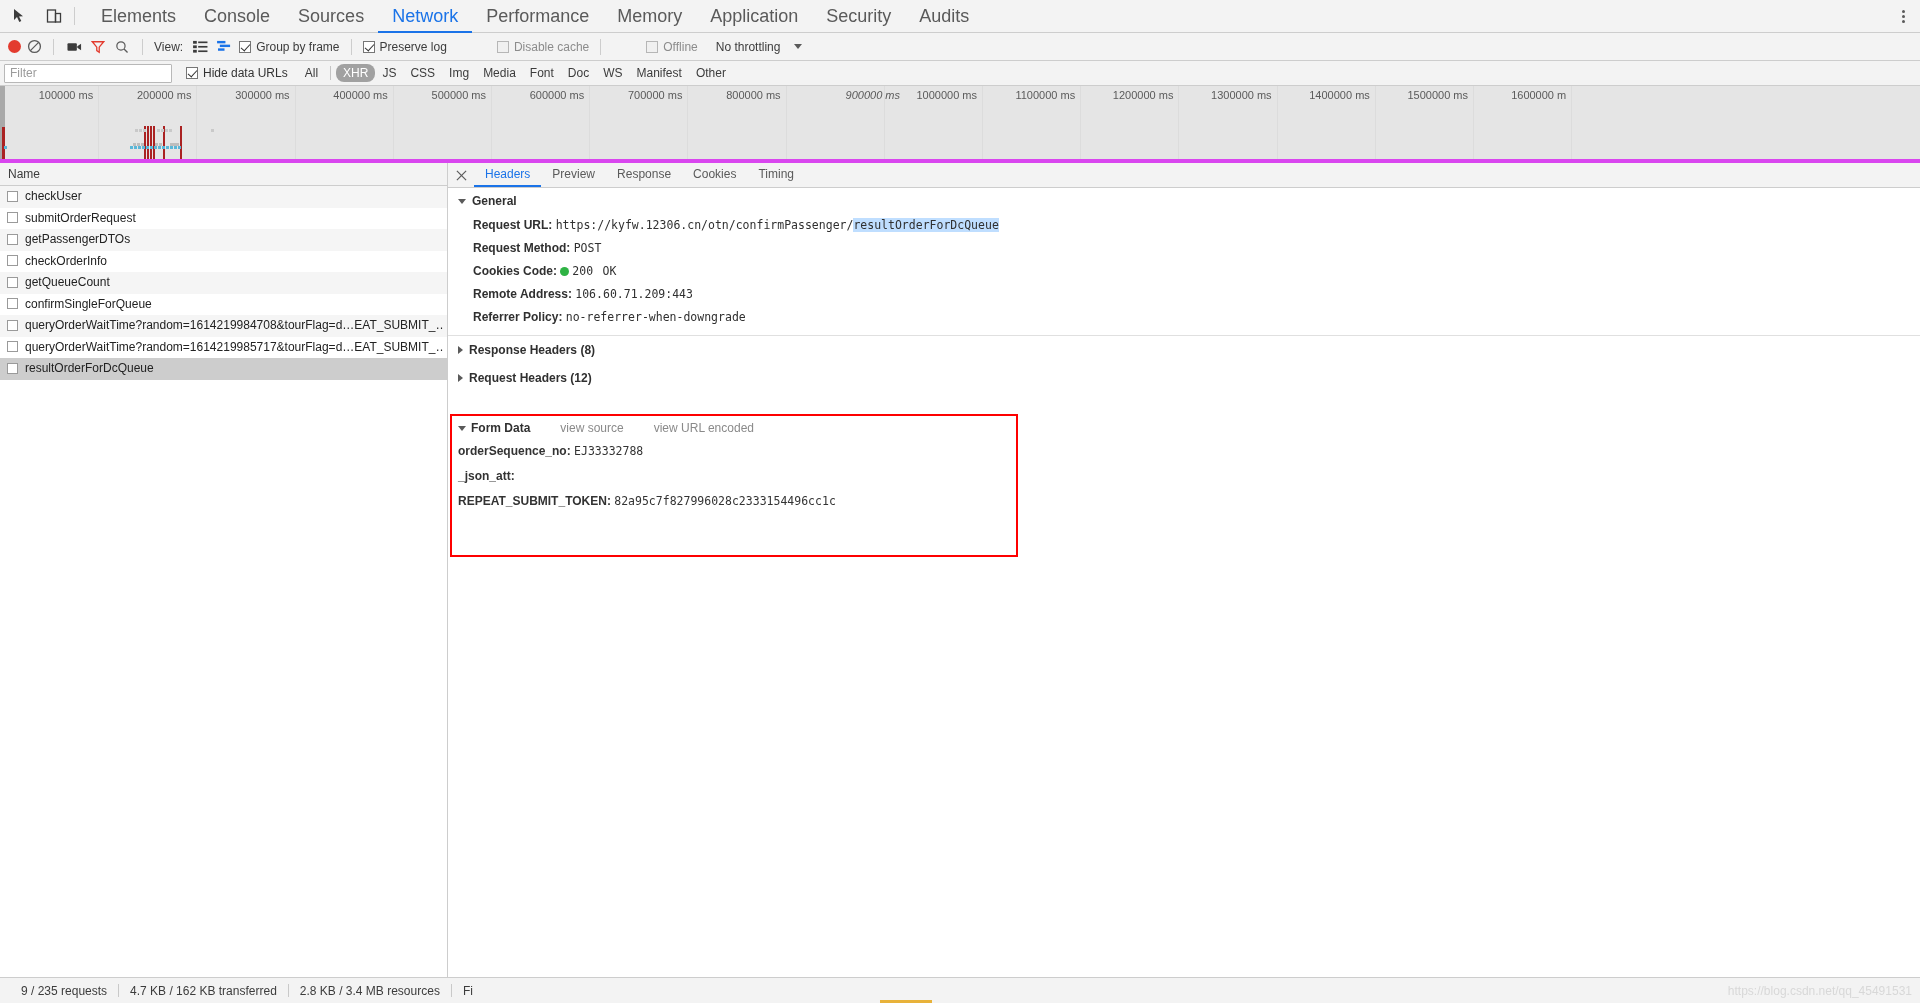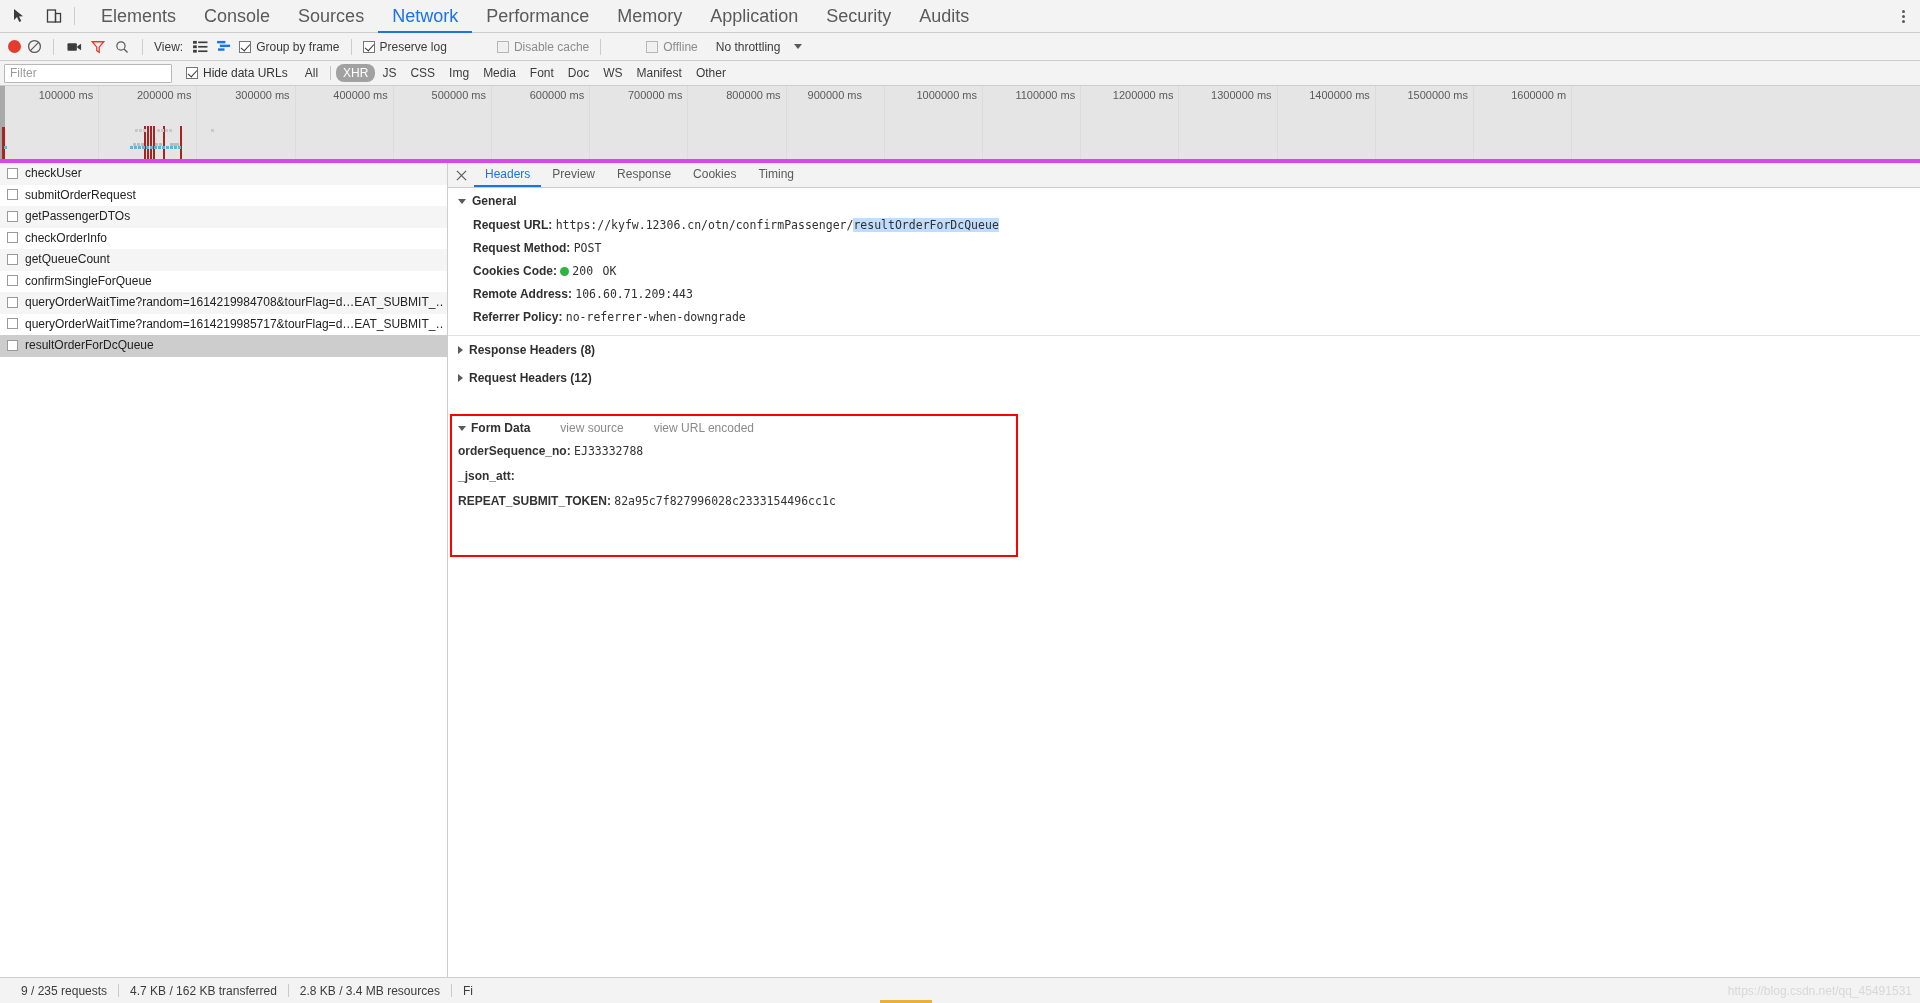--- a/index.html
+++ b/index.html
@@ -346,21 +346,21 @@
         <div class="ov-tick-label" style="left: 392.8px;">400000 ms</div>
         <div class="ov-divider" style="left: 491px;"></div>
         <div class="ov-tick-label" style="left: 491px;">500000 ms</div>
         <div class="ov-divider" style="left: 589.2px;"></div>
         <div class="ov-tick-label" style="left: 589.2px;">600000 ms</div>
         <div class="ov-divider" style="left: 687.4px;"></div>
         <div class="ov-tick-label" style="left: 687.4px;">700000 ms</div>
         <div class="ov-divider" style="left: 785.6px;"></div>
         <div class="ov-tick-label" style="left: 785.6px;">800000 ms</div>
         <div class="ov-divider" style="left: 883.8px;"></div>
-        <div class="ov-tick-label" style="left: 867px;">900000 ms</div>
+        <div class="ov-tick-label" style="left: 905px; font-style: italic;">900000 ms</div>
         <div class="ov-divider" style="left: 982px;"></div>
         <div class="ov-tick-label" style="left: 982px;">1000000 ms</div>
         <div class="ov-divider" style="left: 1080.2px;"></div>
         <div class="ov-tick-label" style="left: 1080.2px;">1100000 ms</div>
         <div class="ov-divider" style="left: 1178.4px;"></div>
         <div class="ov-tick-label" style="left: 1178.4px;">1200000 ms</div>
         <div class="ov-divider" style="left: 1276.6px;"></div>
         <div class="ov-tick-label" style="left: 1276.6px;">1300000 ms</div>
         <div class="ov-divider" style="left: 1374.8px;"></div>
         <div class="ov-tick-label" style="left: 1374.8px;">1400000 ms</div>
@@ -406,20 +406,23 @@
         <div class="ov-dot" style="left: 161px; top: 43px; background: rgb(201, 201, 201);"></div>
         <div class="ov-dot" style="left: 165px; top: 43px; background: rgb(201, 201, 201);"></div>
         <div class="ov-dot" style="left: 169px; top: 43px; background: rgb(201, 201, 201);"></div>
         <div class="ov-dot" style="left: 211px; top: 43px; background: rgb(201, 201, 201);"></div>
       </div>
   </div>
 
   <div class="split">
 
     <div class="reqlist">
+      <div class="rl-head">
+        <span>Name</span>
+      </div>
       <div class="rl-body" id="rl-body">
           <div class="rl-row">
             <span class="rl-cbx"></span>
             <span class="rl-name">checkUser</span>
           </div>
           <div class="rl-row">
             <span class="rl-cbx"></span>
             <span class="rl-name">submitOrderRequest</span>
           </div>
           <div class="rl-row">

